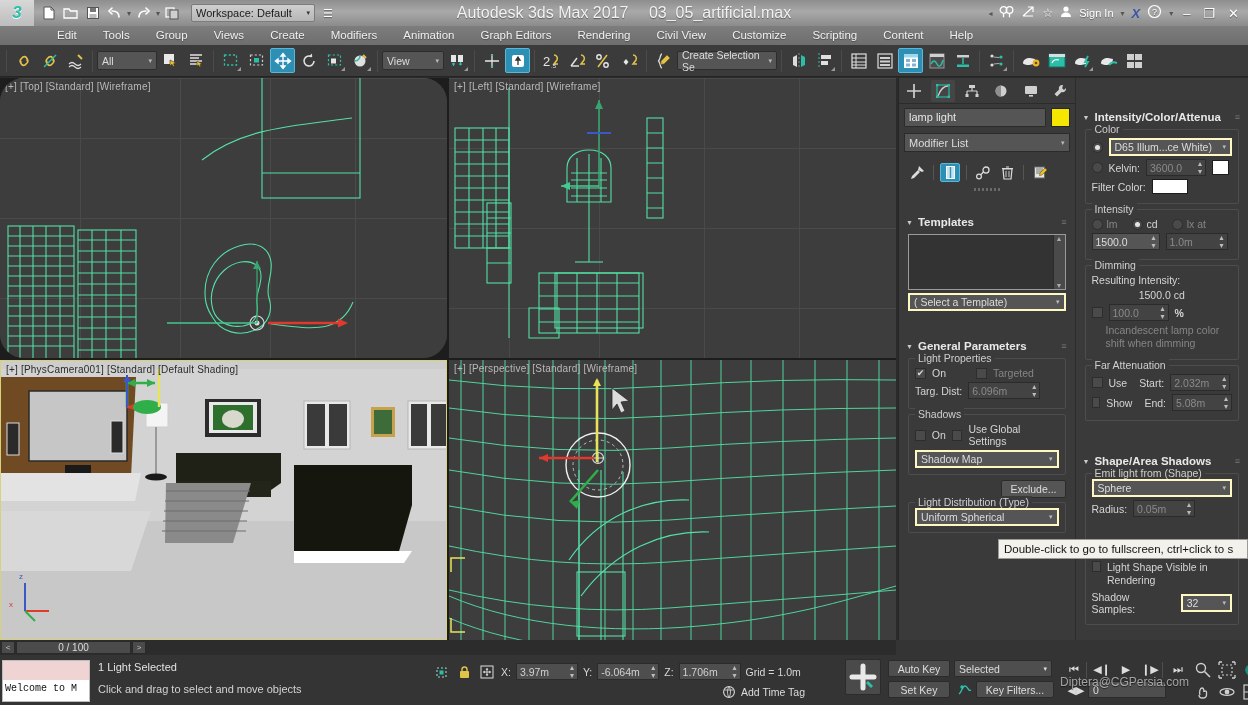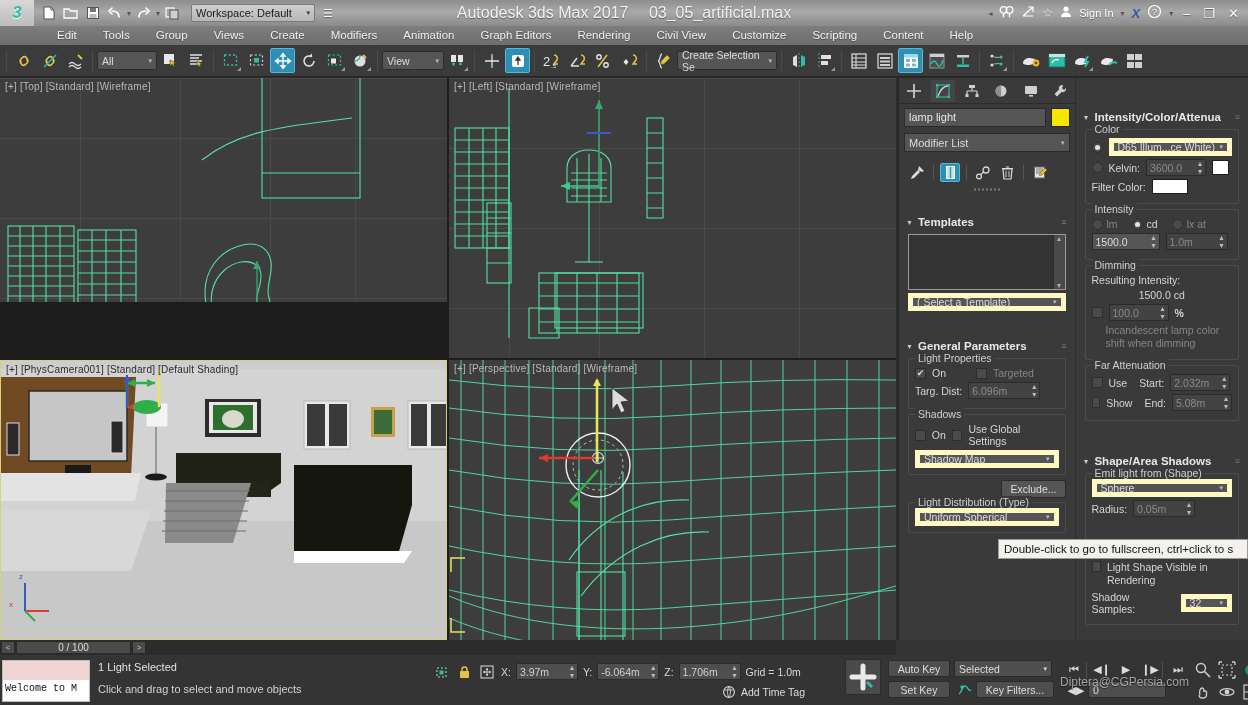--- a/index.html
+++ b/index.html
@@ -89,21 +89,21 @@
   .tb-combo .arw{ margin-left:auto; padding-left:6px; font-size:7px; color:#bbb; }
 
   
   .viewports{ position:absolute; left:0; top:78px; width:896px; height:562px; background:#1d1d1d; }
   .vp{ position:absolute; overflow:hidden; background:#3d3d3d; }
   .vp-label{
     position:absolute; left:5px; top:3px; font-size:10px; color:#b9b9b9;
     letter-spacing:.2px; z-index:5; white-space:nowrap; font-family:"Liberation Sans",sans-serif;
   }
   .vp.active{ border:1px solid #d9d07a; }
-  .vp-tl{ left:0; top:0; width:447px; height:224px; }
+  .vp-tl{ left:0; top:0; width:447px; height:280px;border-radius:24px; }
   .vp-tr{ left:449px; top:0; width:447px; height:280px; }
   .vp-bl{ left:0; top:282px; width:447px; height:280px; }
   .vp-br{ left:449px; top:282px; width:447px; height:280px; }
   .vpgrid{ position:absolute; inset:0; }
 
   
   .cmdpanel{
     position:absolute; left:898px; top:78px; width:350px; height:562px;
     background:#3a3a3a; border-left:1px solid #262626;
     display:flex;
@@ -165,21 +165,21 @@
   .dim{ color:#858585; }
 
   .spin{
     height:17px; background:#555; border:1px solid #2b2b2b;
     display:flex; align-items:center; padding:0 3px; color:#ddd; font-size:10.5px;
     min-width:60px;
   }
   .spin.dis{ background:#434343; color:#8a8a8a; }
   .spin .ud{ margin-left:auto; font-size:8px; color:#bbb; line-height:8px; text-align:center; }
   .combo{
-    height:18px; background:#555; border:5px solid #fef9c3;
+    height:18px; background:#555; border:2px solid #fef9c3;
     display:flex; align-items:center; padding:0 4px; color:#dcdcdc; font-size:10.5px;
   }
   .combo .arw{ margin-left:auto; font-size:7px; color:#bbb; }
   .btn{
     height:18px; background:#555; border:1px solid #2b2b2b; border-radius:2px;
     color:#ddd; font-size:10.5px; display:inline-flex; align-items:center; justify-content:center; padding:0 8px;
   }
   .colorbox{ width:36px; height:15px; background:#ffffff; border:1px solid #1d1d1d; }
   .colorbox.sm{ width:17px; height:15px; }
 

